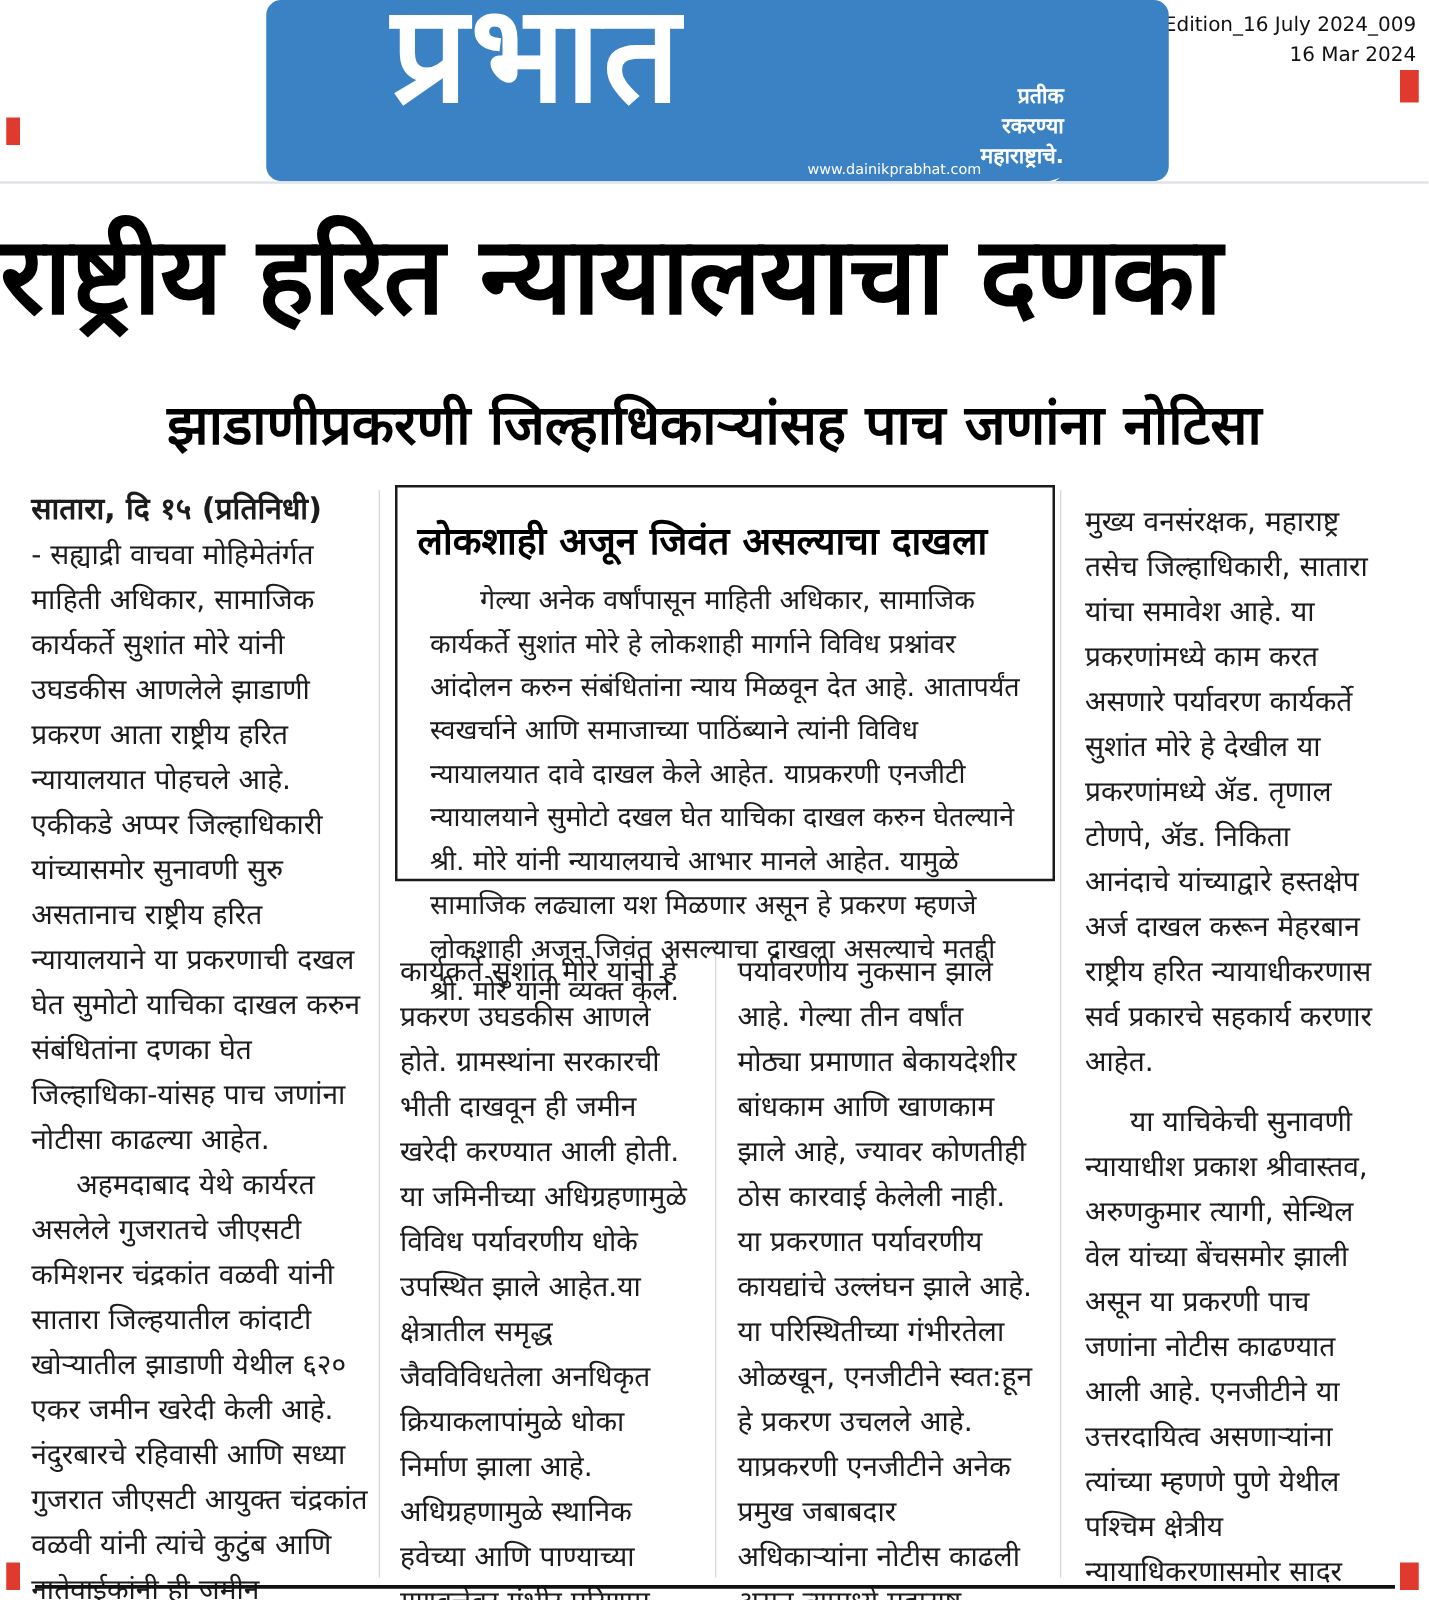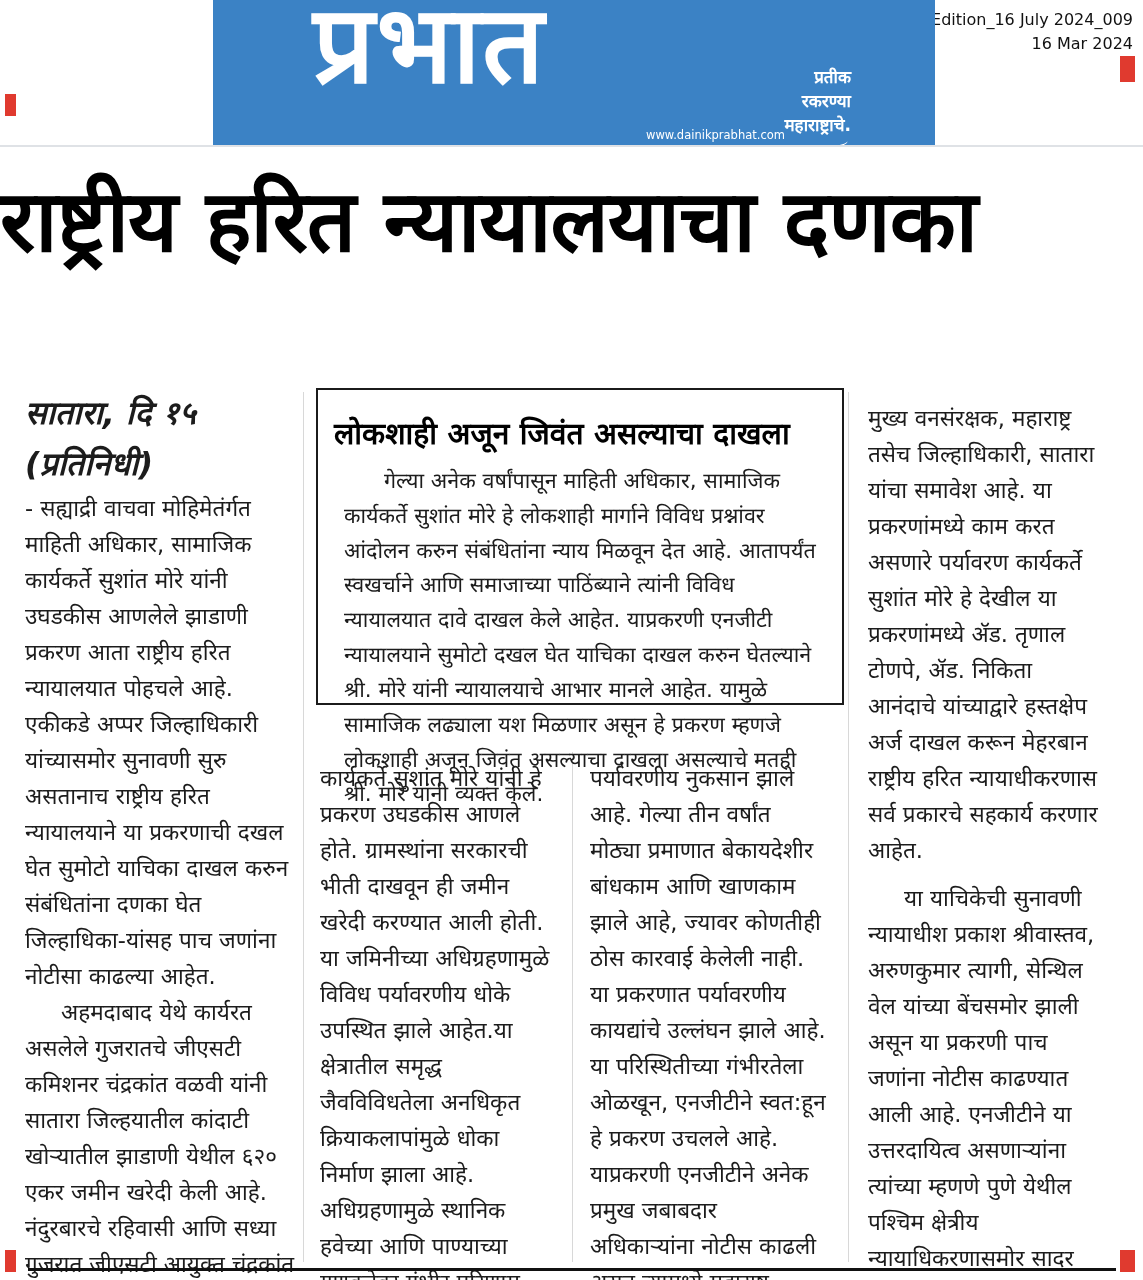--- a/index.html
+++ b/index.html
@@ -12,20 +12,21 @@
     overflow:hidden;
   }
   
   .edition{
     position:absolute;top:8px;right:10px;
     text-align:right;font-size:16px;line-height:1.5;color:#111;
   }
   .banner{
     position:absolute;left:213px;top:0;width:722px;height:145px;
     background:#3b82c5;
+    border-radius:12px;
   }
   .logo{
     position:absolute;left:100px;top:-14px;
     color:#ffffff;font-size:108px;font-weight:800;line-height:1.1;
     letter-spacing:2px;
   }
   .tagline{
     position:absolute;right:84px;top:20px;
     color:#ffffff;font-size:17px;font-weight:600;line-height:1.4;
     text-align:right;
@@ -56,21 +57,21 @@
     line-height:1.25;white-space:nowrap;letter-spacing:-1px;
   }
   .subheadline{
     position:absolute;left:0;top:312px;width:1143px;
     text-align:center;font-size:44px;font-weight:700;color:#000;
     line-height:1.3;white-space:nowrap;
   }
   
   .body-text{font-size:22.5px;line-height:1.6;color:#1c1c1c;text-align:left;}
   .col1{position:absolute;left:25px;top:388px;width:272px;}
-  .dateline{font-weight:700;font-size:32px;margin:0 0 2px 0;font-style:italic;}
+  .dateline{font-weight:700;font-size:24px;margin:0 0 2px 0;}
   .col1 p{margin:0;}
   .col1 .p2{text-indent:36px;}
   .infobox{
     position:absolute;left:316px;top:388px;width:528px;height:317px;
     border:2.5px solid #1b1b1b;box-sizing:border-box;
     padding:24px 14px 8px 14px;background:#fff;
   }
   .infobox h2{
     margin:2px 0 8px 2px;font-size:30px;font-weight:800;color:#000;line-height:1.2;
   }
@@ -112,20 +113,21 @@
     <div class="website">www.dainikprabhat.com</div>
   </div>
   <div class="hairline"></div>
 
   <div class="redmark rm-tl"></div>
   <div class="redmark rm-tr"></div>
   <div class="redmark rm-bl"></div>
   <div class="redmark rm-br"></div>
 
   <div class="headline">राष्ट्रीय हरित न्यायालयाचा दणका</div>
+  <div class="subheadline">झाडाणीप्रकरणी जिल्हाधिकाऱ्यांसह पाच जणांना नोटिसा</div>
 
   <div class="vsep vs1"></div>
   <div class="vsep vs2"></div>
   <div class="vsep vs3"></div>
 
   <div class="col1 body-text">
     <p class="dateline">सातारा, दि १५ (प्रतिनिधी)</p>
     <p class="p1">- सह्याद्री वाचवा मोहिमेतंर्गत माहिती अधिकार, सामाजिक कार्यकर्ते सुशांत मोरे यांनी उघडकीस आणलेले झाडाणी प्रकरण आता राष्ट्रीय हरित न्यायालयात पोहचले आहे. एकीकडे अप्पर जिल्हाधिकारी यांच्यासमोर सुनावणी सुरु असतानाच राष्ट्रीय हरित न्यायालयाने या प्रकरणाची दखल घेत सुमोटो याचिका दाखल करुन संबंधितांना दणका घेत जिल्हाधिका-यांसह पाच जणांना नोटीसा काढल्या आहेत.</p>
     <p class="p2">अहमदाबाद येथे कार्यरत असलेले गुजरातचे जीएसटी कमिशनर चंद्रकांत वळवी यांनी सातारा जिल्हयातील कांदाटी खोऱ्यातील झाडाणी येथील ६२० एकर जमीन खरेदी केली आहे. नंदुरबारचे रहिवासी आणि सध्या गुजरात जीएसटी आयुक्त चंद्रकांत वळवी यांनी त्यांचे कुटुंब आणि नातेवाईकांनी ही जमीन ग्रामस्थांकडून कवडीमोल भावाने खरेदी केली होती. सह्याद्री वाचवा मोहिमेतंर्गत माहिती अधिकार, सामाजिक</p>
   </div>

